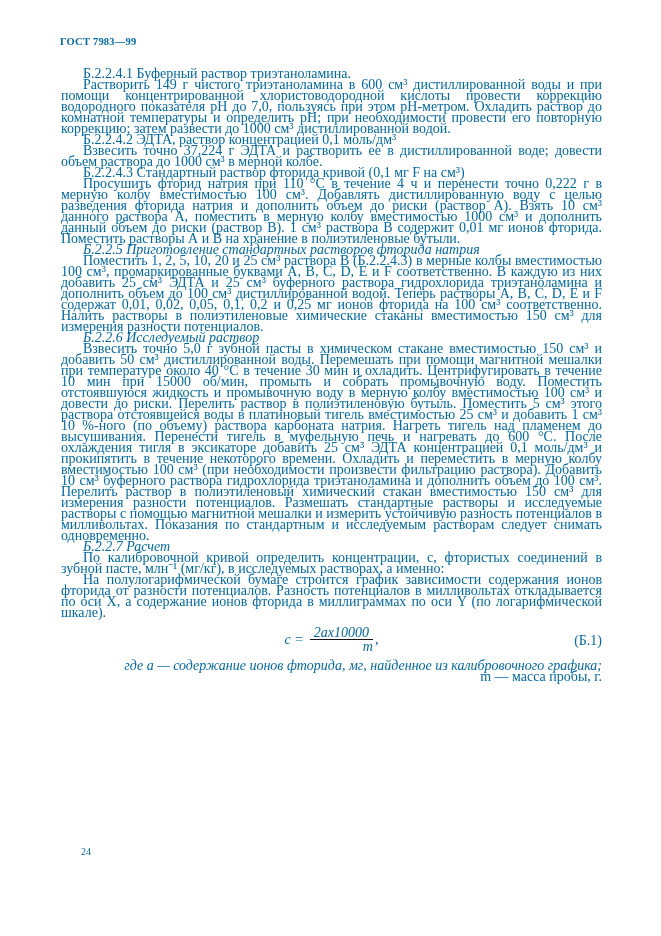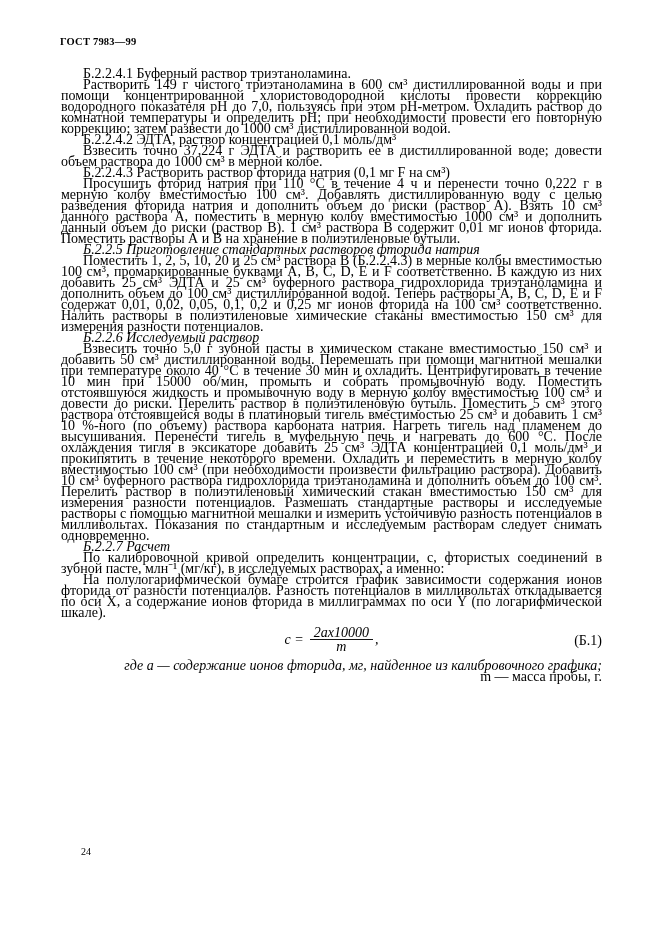--- a/index.html
+++ b/index.html
@@ -7,21 +7,21 @@
     padding: 0;
     background: #e8e8e8;
   }
   .page {
     position: relative;
     width: 661px;
     height: 936px;
     margin: 0 auto;
     background: #ffffff;
     font-family: "Liberation Serif", serif;
-    color: #000000;
+    color: #0369a1;
     overflow: hidden;
   }
   .doc-header {
     position: absolute;
     left: 60px;
     top: 36px;
     font-size: 10.5px;
     font-weight: bold;
     letter-spacing: 0.2px;
   }
@@ -52,21 +52,21 @@
     display: inline-flex;
     align-items: center;
     font-style: italic;
   }
   .formula-lhs {
     margin-right: 4px;
   }
   .frac {
     display: inline-flex;
     flex-direction: column;
-    align-items: center;
+    align-items: flex-end;
     margin: 0 2px;
   }
   .frac .num {
     border-bottom: 1px solid #151515;
     padding: 0 4px 1px 4px;
     line-height: 11px;
   }
   .frac .den {
     padding-top: 1px;
     line-height: 11px;
@@ -102,21 +102,21 @@
 
 <div class="page">
 
   <div class="doc-header">ГОСТ 7983—99</div>
 
   <div class="textblock">
     <p>Б.2.2.4.1 Буферный раствор триэтаноламина.</p>
     <p>Растворить 149 г чистого триэтаноламина в 600 см³ дистиллированной воды и при помощи концентрированной хлористоводородной кислоты провести коррекцию водородного показателя рН до 7,0, пользуясь при этом рН-метром. Охладить раствор до комнатной температуры и определить рН; при необходимости провести его повторную коррекцию; затем развести до 1000 см³ дистиллированной водой.</p>
     <p>Б.2.2.4.2 ЭДТА, раствор концентрацией 0,1 моль/дм³</p>
     <p>Взвесить точно 37,224 г ЭДТА и растворить ее в дистиллированной воде; довести объем раствора до 1000 см³ в мерной колбе.</p>
-    <p>Б.2.2.4.3 Растворить раствор фторида натрия (0,1 мг F на см³)</p>
+    <p>Б.2.2.4.3 Стандартный раствор фторида кривой (0,1 мг F на см³)</p>
     <p>Просушить фторид натрия при 110 °С в течение 4 ч и перенести точно 0,222 г в мерную колбу вместимостью 100 см³. Добавлять дистиллированную воду с целью разведения фторида натрия и дополнить объем до риски (раствор А). Взять 10 см³ данного раствора А, поместить в мерную колбу вместимостью 1000 см³ и дополнить данный объем до риски (раствор В). 1 см³ раствора В содержит 0,01 мг ионов фторида. Поместить растворы А и В на хранение в полиэтиленовые бутыли.</p>
     <p class="head-italic">Б.2.2.5 Приготовление стандартных растворов фторида натрия</p>
     <p>Поместить 1, 2, 5, 10, 20 и 25 см³ раствора В (Б.2.2.4.3) в мерные колбы вместимостью 100 см³, промаркированные буквами А, В, С, D, Е и F соответственно. В каждую из них добавить 25 см³ ЭДТА и 25 см³ буферного раствора гидрохлорида триэтаноламина и дополнить объем до 100 см³ дистиллированной водой. Теперь растворы А, В, С, D, Е и F содержат 0,01, 0,02, 0,05, 0,1, 0,2 и 0,25 мг ионов фторида на 100 см³ соответственно. Налить растворы в полиэтиленовые химические стаканы вместимостью 150 см³ для измерения разности потенциалов.</p>
     <p class="head-italic">Б.2.2.6 Исследуемый раствор</p>
     <p>Взвесить точно 5,0 г зубной пасты в химическом стакане вместимостью 150 см³ и добавить 50 см³ дистиллированной воды. Перемешать при помощи магнитной мешалки при температуре около 40 °С в течение 30 мин и охладить. Центрифугировать в течение 10 мин при 15000 об/мин, промыть и собрать промывочную воду. Поместить отстоявшуюся жидкость и промывочную воду в мерную колбу вместимостью 100 см³ и довести до риски. Перелить раствор в полиэтиленовую бутыль. Поместить 5 см³ этого раствора отстоявшейся воды в платиновый тигель вместимостью 25 см³ и добавить 1 см³ 10 %-ного (по объему) раствора карбоната натрия. Нагреть тигель над пламенем до высушивания. Перенести тигель в муфельную печь и нагревать до 600 °С. После охлаждения тигля в эксикаторе добавить 25 см³ ЭДТА концентрацией 0,1 моль/дм³ и прокипятить в течение некоторого времени. Охладить и переместить в мерную колбу вместимостью 100 см³ (при необходимости произвести фильтрацию раствора). Добавить 10 см³ буферного раствора гидрохлорида триэтаноламина и дополнить объем до 100 см³. Перелить раствор в полиэтиленовый химический стакан вместимостью 150 см³ для измерения разности потенциалов. Размешать стандартные растворы и исследуемые растворы с помощью магнитной мешалки и измерить устойчивую разность потенциалов в милливольтах. Показания по стандартным и исследуемым растворам следует снимать одновременно.</p>
     <p class="head-italic">Б.2.2.7 Расчет</p>
     <p>По калибровочной кривой определить концентрации, c, фтористых соединений в зубной пасте, млн⁻¹ (мг/кг), в исследуемых растворах, а именно:</p>
     <p>На полулогарифмической бумаге строится график зависимости содержания ионов фторида от разности потенциалов. Разность потенциалов в милливольтах откладывается по оси X, а содержание ионов фторида в миллиграммах по оси Y (по логарифмической шкале).</p>
 
     <div class="formula-row">

